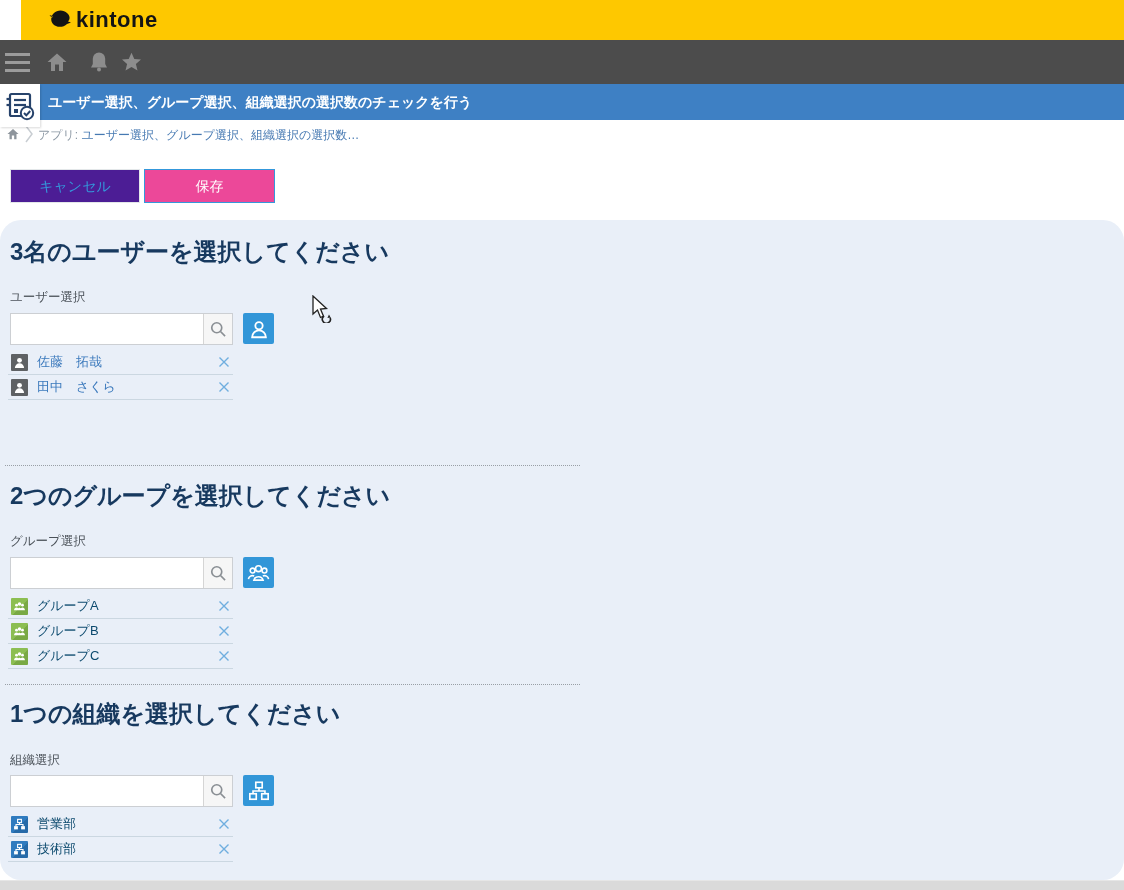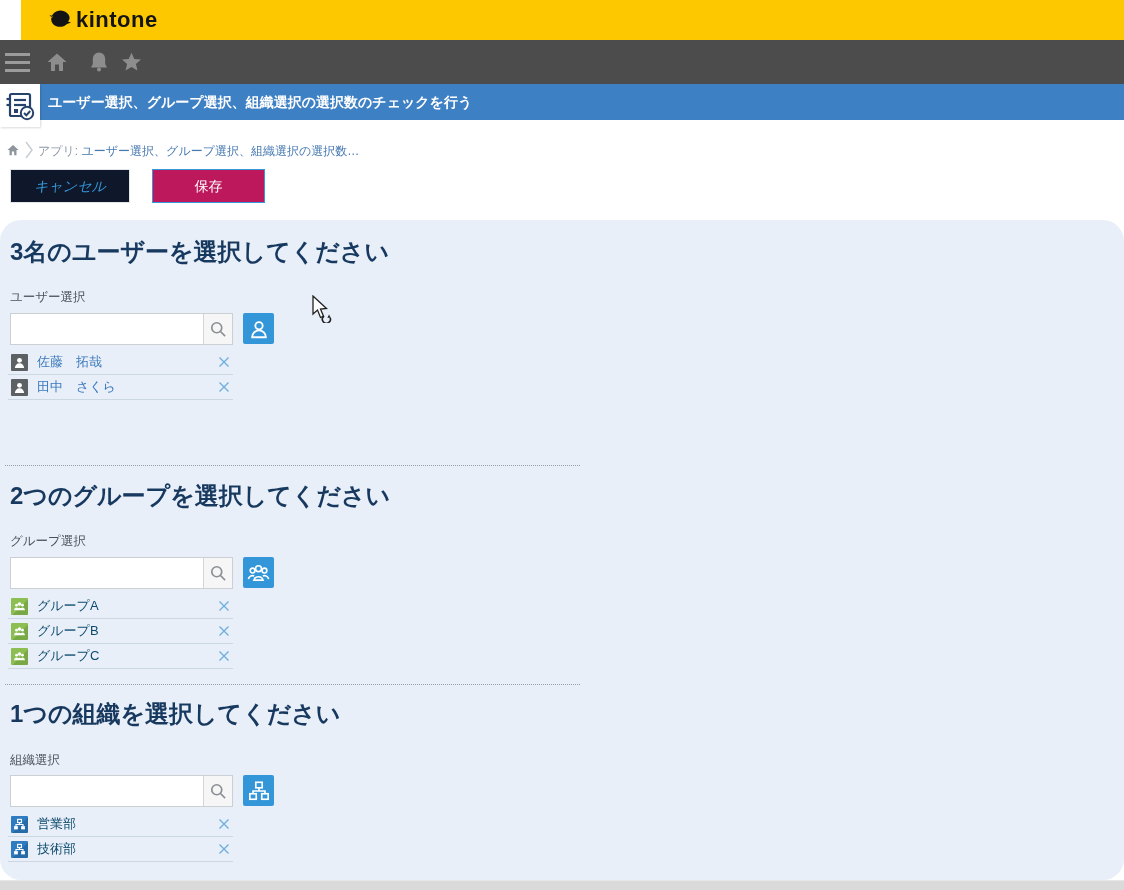--- a/index.html
+++ b/index.html
@@ -17,31 +17,31 @@
   .hamburger { position:absolute; left:5px; top:13px; width:25px; height:19px; display:flex; flex-direction:column; justify-content:space-between; cursor:pointer; }
   .hamburger span { display:block; height:3px; background:#9B9B9B; }
   .tb-icon { position:absolute; top:10px; width:26px; height:24px; cursor:pointer; }
 
   
   .app-bar { position:absolute; left:0; top:84px; width:1124px; height:36px; background:#3E80C4; }
   .app-icon { position:absolute; left:0; top:84px; width:40px; height:43px; background:#fff; z-index:3; display:flex; align-items:center; justify-content:center; box-shadow:1px 1px 2px rgba(0,0,0,.15); }
   .app-title { position:absolute; left:48px; top:84px; height:36px; line-height:36px; color:#fff; font-size:14px; font-weight:bold; cursor:pointer; white-space:nowrap; }
 
   
-  .breadcrumb { position:absolute; left:0; top:120px; width:904px; height:28px; background:#fff;margin-top:16px; }
+  .breadcrumb { position:absolute; left:0; top:120px; width:904px; height:28px; background:#fff; }
   .bc-home { position:absolute; left:6px; top:7px; cursor:pointer; }
   .bc-chevron { position:absolute; left:24px; top:4px; }
   .bc-text { position:absolute; left:38px; top:7px; font-size:12px; white-space:nowrap; cursor:pointer; }
   .bc-prefix { color:#8C98A4; }
   .bc-link { color:#4679B2; }
 
   
   .btn { position:absolute; top:169px; height:34px; font-size:14px; text-align:center; line-height:32px; cursor:pointer; }
-  .btn-cancel { left:10px; width:120px; background:#0f172a; border:1px solid #E3E7E9; color:#3498DB;font-style:italic; }
-  .btn-save { left:152px; width:113px; background:#be185d; border:1px solid #3498DB; color:#fff; }
+  .btn-cancel { left:10px; width:130px; background:#4c1d95; border:1px solid #E3E7E9; color:#3498DB; }
+  .btn-save { left:144px; width:131px; background:#ec4899; border:1px solid #3498DB; color:#fff; }
 
   
   .content { position:absolute; left:0; top:220px; width:1124px; height:660px; background:#E9EFF8;border-radius:21px; }
   .sec-heading { position:absolute; left:10px; font-size:24px; font-weight:bold; color:#17395F; white-space:nowrap; }
   .field-label { position:absolute; left:10px; font-size:12.5px; color:#4A5158; white-space:nowrap; }
   .controls { position:absolute; left:10px; display:flex; align-items:flex-start; }
   .input-group { display:flex; width:223px; height:32px; border:1px solid #CCCFD3; background:#fff; }
   .search-input { flex:1; min-width:0; border:none; outline:none; height:100%; padding:0 6px; font-size:13px; background:#fff; }
   .search-btn { width:29px; height:100%; background:#F6F6F6; border:none; border-left:1px solid #D5D5D5; display:flex; align-items:center; justify-content:center; cursor:pointer; padding:0; }
   .picker-btn { margin-left:10px; width:31px; height:31px; background:#3296D8; border:none; border-radius:2px; display:flex; align-items:center; justify-content:center; cursor:pointer; padding:0; }

